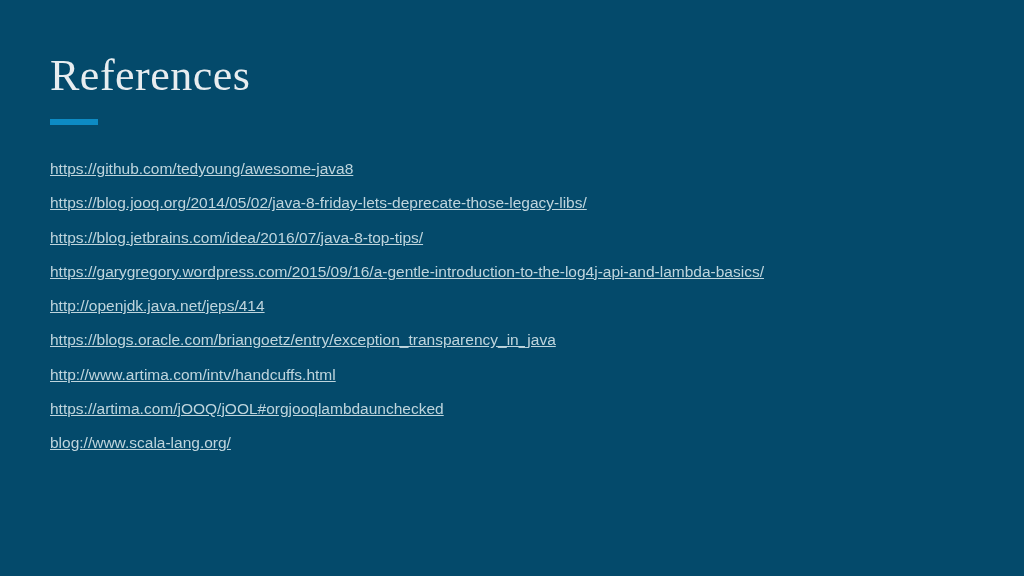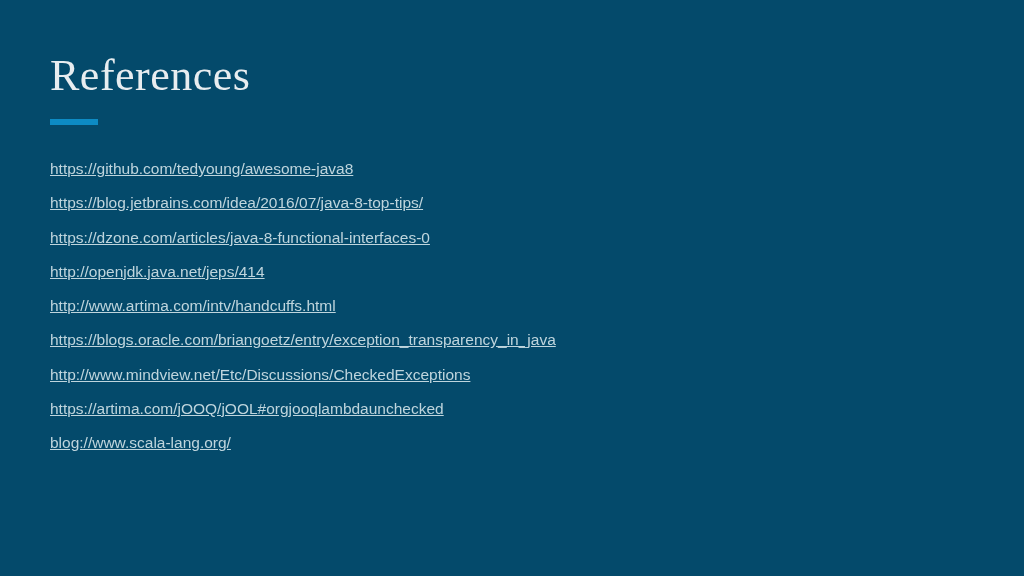--- a/index.html
+++ b/index.html
@@ -48,22 +48,22 @@
     }
   </style>
 </head>
 <body>
 
 <div class="slide">
   <h1 class="title">References</h1>
   <div class="accent-bar"></div>
   <div class="references-list">
     <a class="reference-link">https://github.com/tedyoung/awesome-java8</a>
+    <a class="reference-link">https://blog.jooq.org/2014/05/02/java-8-friday-lets-deprecate-those-legacy-libs/</a>
     <a class="reference-link">https://blog.jetbrains.com/idea/2016/07/java-8-top-tips/</a>
-    <a class="reference-link">https://dzone.com/articles/java-8-functional-interfaces-0</a>
+    <a class="reference-link">https://garygregory.wordpress.com/2015/09/16/a-gentle-introduction-to-the-log4j-api-and-lambda-basics/</a>
     <a class="reference-link">http://openjdk.java.net/jeps/414</a>
+    <a class="reference-link">https://blogs.oracle.com/briangoetz/entry/exception_transparency_in_java</a>
     <a class="reference-link">http://www.artima.com/intv/handcuffs.html</a>
-    <a class="reference-link">https://blogs.oracle.com/briangoetz/entry/exception_transparency_in_java</a>
-    <a class="reference-link">http://www.mindview.net/Etc/Discussions/CheckedExceptions</a>
     <a class="reference-link">https://artima.com/jOOQ/jOOL#orgjooqlambdaunchecked</a>
     <a class="reference-link">blog://www.scala-lang.org/</a>
   </div>
 </div>
 
 </body></html>

